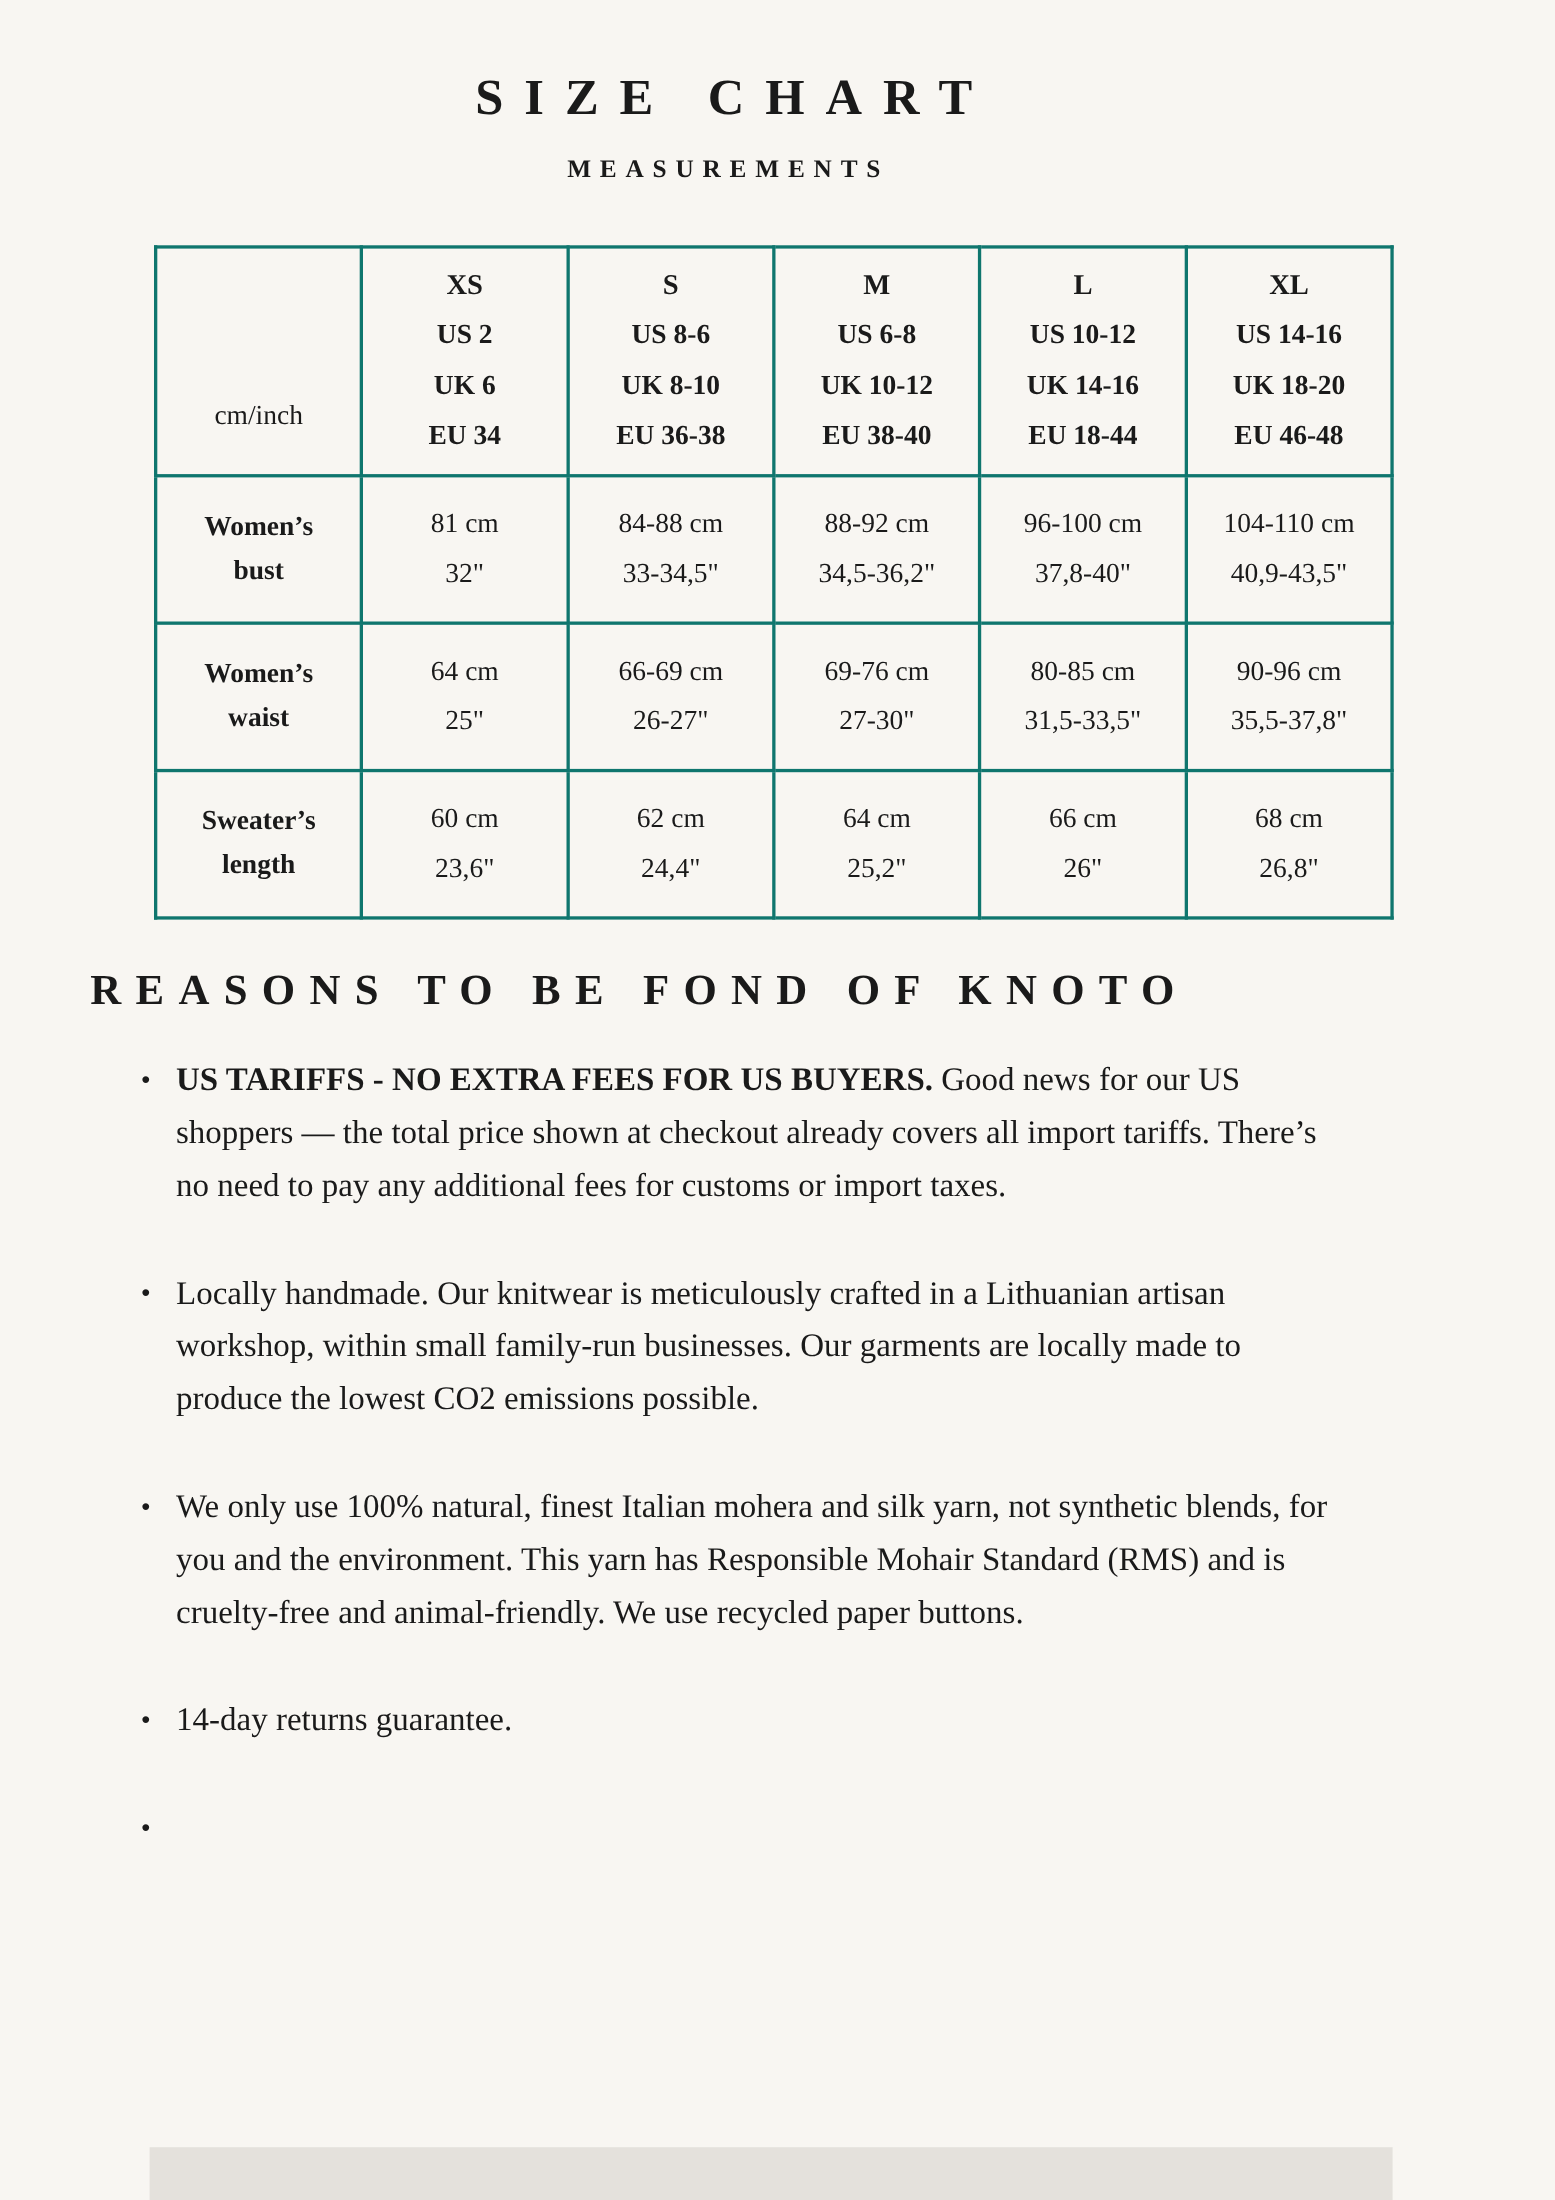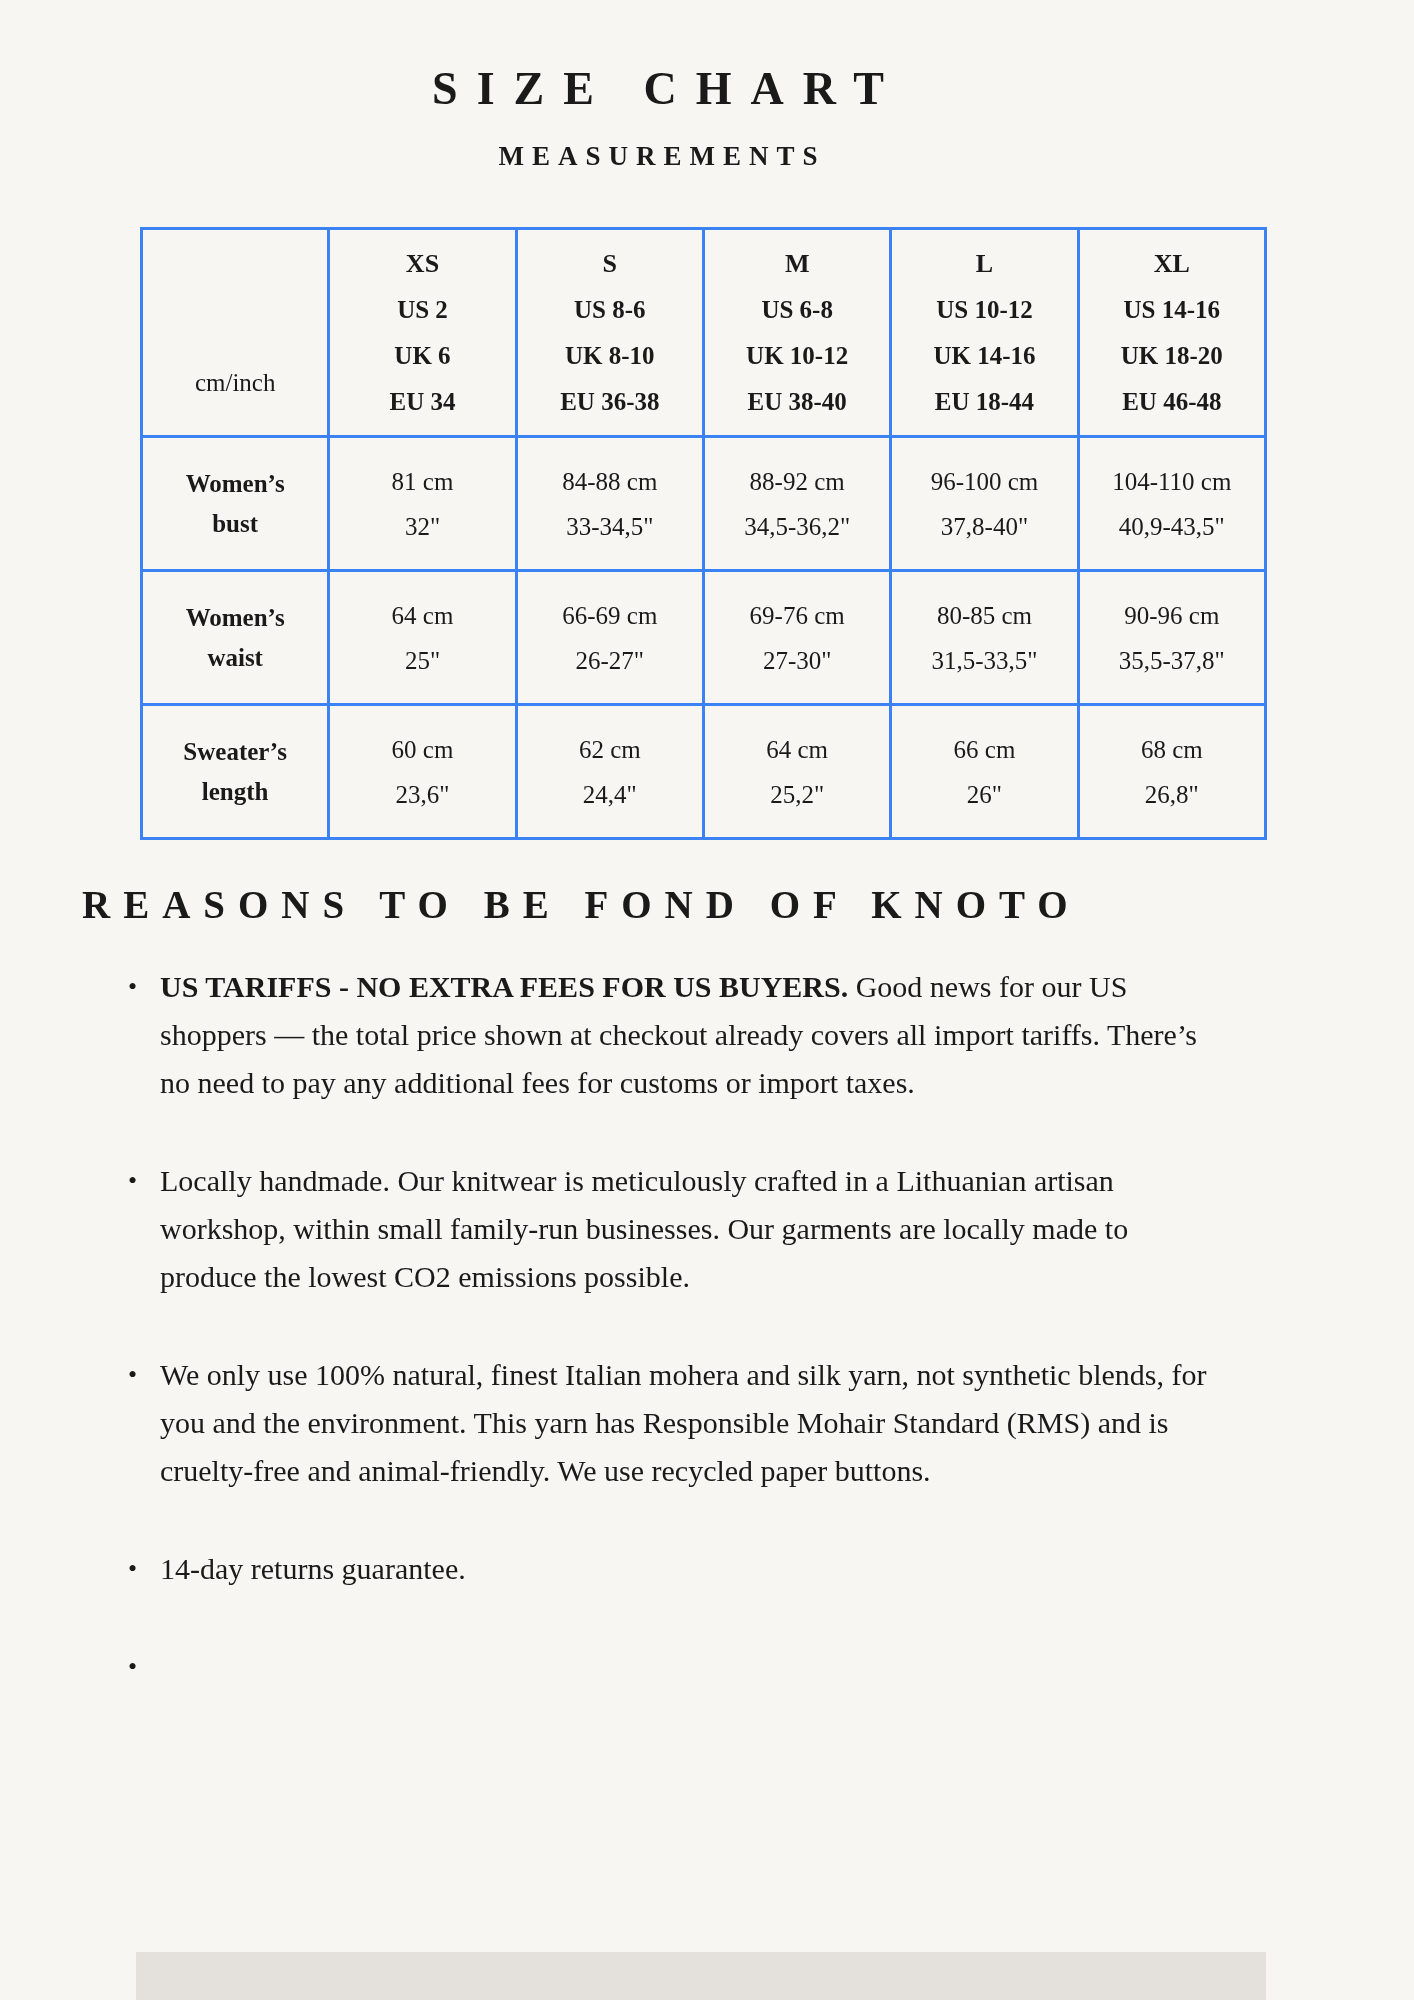--- a/index.html
+++ b/index.html
@@ -19,34 +19,34 @@
     text-align: center;
     font-size: 46px;
     line-height: 1;
     font-weight: 700;
     letter-spacing: 19px;
     text-indent: 19px;
   }
   .subtitle {
     margin: 28px 0 0 0;
     text-align: center;
-    font-size: 27px;
+    font-size: 23px;
     line-height: 1.2;
     font-weight: 700;
     letter-spacing: 8px;
     text-indent: 8px;
   }
   table.size-table {
     border-collapse: collapse;
     table-layout: fixed;
     margin: 55px 0 0 140px;
     width: 1127px;
   }
   .size-table th, .size-table td {
-    border: 3px solid #3b82f6;
+    border: 3px solid #0f766e;
     text-align: center;
     vertical-align: middle;
     padding: 0;
     font-size: 25px;
   }
   .size-table th { font-weight: 700; height: 205px; line-height: 46px; }
   .size-table th.corner { font-weight: 400; }
   .size-table th.corner .corner-inner { padding-top: 100px; }
   .size-table td { height: 131px; line-height: 45px; }
   .size-table td.rowlabel {

